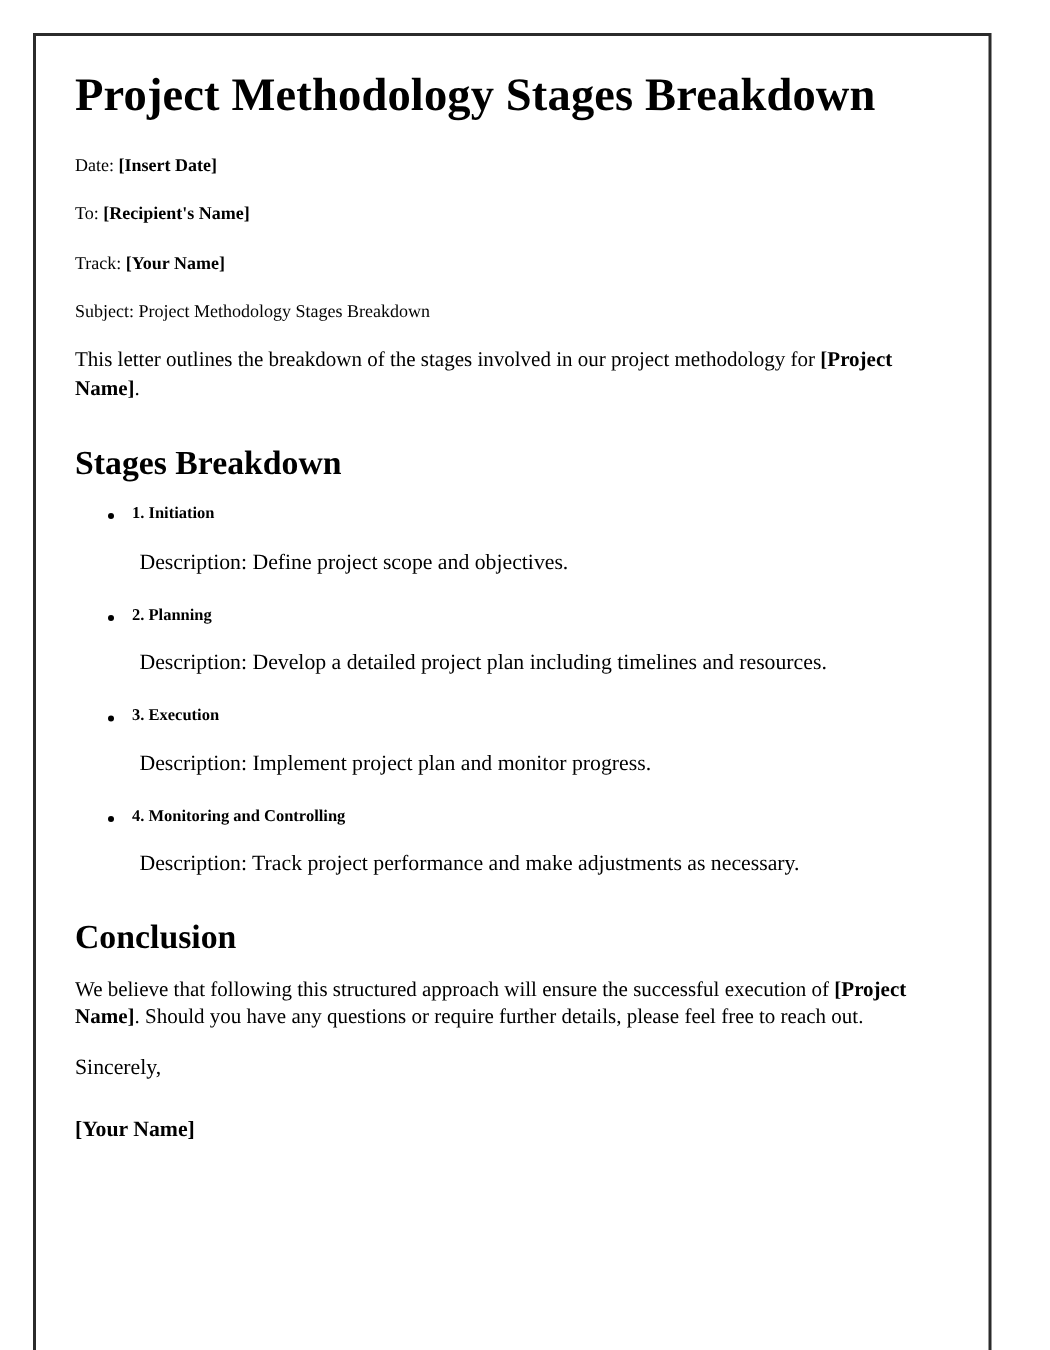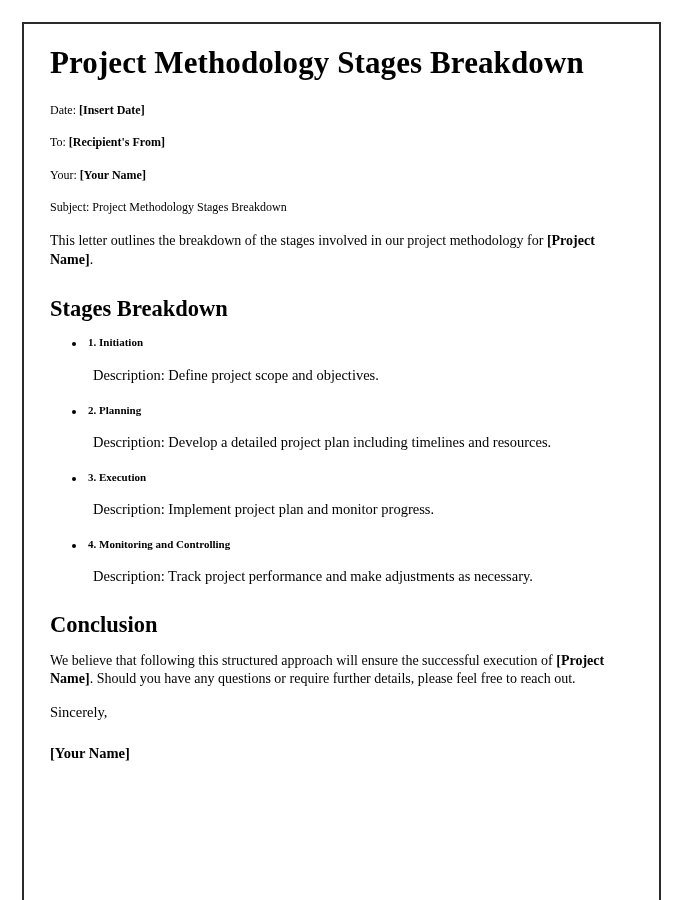--- a/index.html
+++ b/index.html
@@ -116,25 +116,25 @@
 
     <h1 class="doc-title">Project Methodology Stages Breakdown</h1>
 
     <p class="meta-line">
       <span>Date:</span>
       <b>[Insert Date]</b>
     </p>
 
     <p class="meta-line">
       <span>To:</span>
-      <b>[Recipient's From]</b>
+      <b>[Recipient's Name]</b>
     </p>
 
     <p class="meta-line">
-      <span>Your:</span>
+      <span>Track:</span>
       <b>[Your Name]</b>
     </p>
 
     <p class="meta-line">
       <span>Subject:</span>
       <span>Project Methodology Stages Breakdown</span>
     </p>
 
 
     <p class="body-text"><span>This letter outlines the breakdown of the stages involved in our project methodology for </span><b>[Project Name]</b><span>.</span></p>

